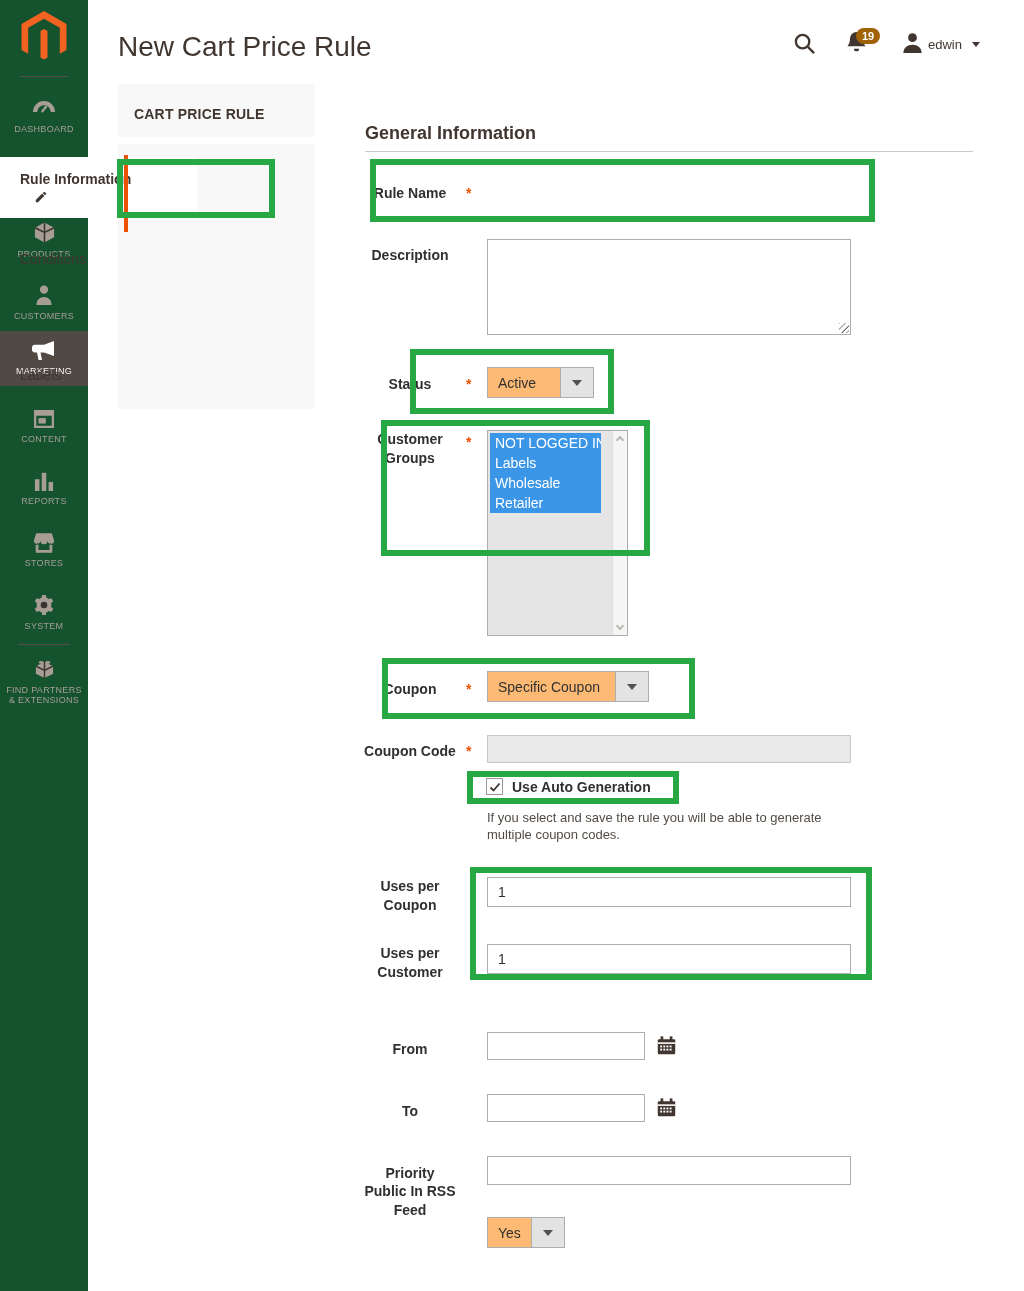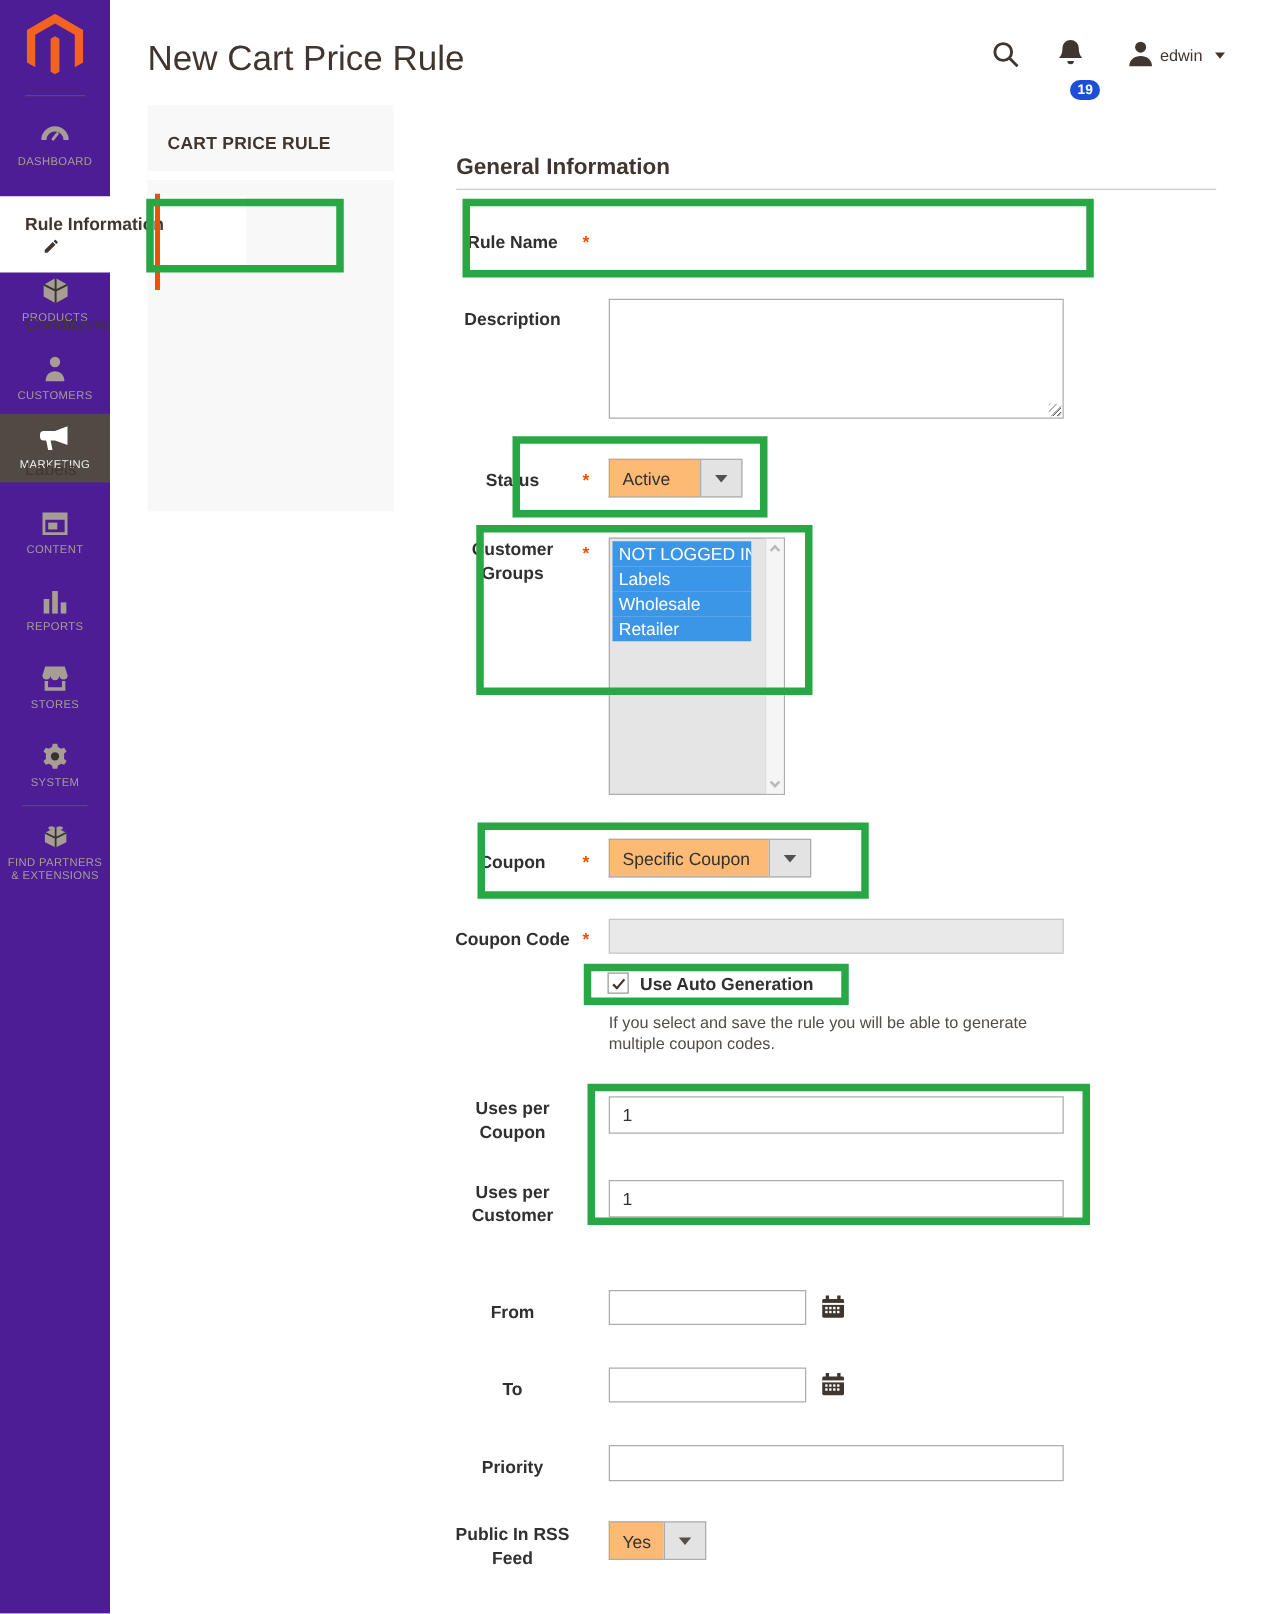--- a/index.html
+++ b/index.html
@@ -1,35 +1,35 @@
 <!DOCTYPE html>
 <html><head>
 <meta charset="utf-8">
 <style>
   * { margin:0; padding:0; box-sizing:border-box; }
   html,body { background:#fff; }
   body { font-family:"Liberation Sans", sans-serif; color:#41362f; }
   #page { position:relative; width:1024px; height:1291px; background:#fff; overflow:hidden; }
 
   
-  .sidebar { position:absolute; left:0; top:0; width:88px; height:1291px; background:#4c1d95; }
+  .sidebar { position:absolute; left:0; top:0; width:88px; height:1291px; background:#14532d; }
   .logo-cell { position:absolute; left:0; top:0; width:88px; height:74px; display:flex; align-items:center; justify-content:center; }
   .logo-divider { position:absolute; left:20px; top:76px; width:48px; height:1px; background:#55504b; }
   .side-item { position:absolute; left:0; width:88px; height:60px; display:flex; flex-direction:column; align-items:center; justify-content:center; gap:5px; color:#a79d95; cursor:pointer; }
   .side-item .lbl9 { font-size:9px; letter-spacing:.3px; text-align:center; line-height:10px; color:#a79d95; }
   .side-item svg { fill:#a79d95; }
   .side-item.active { background:#514a44; }
   .side-item.active .lbl9 { color:#f5f1ed; }
   .side-item.active svg { fill:#ffffff; }
   .side-divider { position:absolute; left:18px; top:644px; width:52px; height:1px; background:#55504b; }
 
   
   .page-title { position:absolute; left:118px; top:31px; font-size:28px; font-weight:400; color:#41362f; }
   .hicon { position:absolute; cursor:pointer; }
-  .badge { position:absolute; left:856px; top:28px; background:#1d4ed8; color:#fff; font-size:11px; font-weight:700; padding:2px 6px; border-radius:10px; line-height:12px;margin-top:36px; }
+  .badge { position:absolute; left:856px; top:28px; background:#a16207; color:#fff; font-size:11px; font-weight:700; padding:2px 6px; border-radius:10px; line-height:12px; }
   .username { position:absolute; left:928px; top:37px; font-size:13px; color:#41362f; cursor:pointer; }
   .user-caret { position:absolute; left:972px; top:42px; width:0; height:0; border-left:4px solid transparent; border-right:4px solid transparent; border-top:5px solid #41362f; }
 
   
   .panel { position:absolute; left:118px; top:84px; width:197px; height:325px; background:#f8f8f8; }
   .panel-header { height:60px; padding:22px 0 0 16px; font-size:14px; font-weight:700; color:#41362f; border-bottom:7px solid #fff; letter-spacing:.2px; }
   .pnav { position:absolute; left:0; width:197px; display:flex; align-items:center; padding-left:20px; font-size:14px; color:#41362f; cursor:pointer; }
   .pnav.active { background:#fff; flex-direction:column; align-items:flex-start; justify-content:center; font-weight:600; gap:3px; }
   .pnav.active .pencil { margin-left:14px; }
   .orange-bar { position:absolute; left:124px; top:155px; width:4px; height:77px; background:#eb5202; }
@@ -297,21 +297,21 @@
           <rect x="8" y="16" width="2.4" height="2.4"></rect>
           <rect x="12" y="16" width="2.4" height="2.4"></rect>
           <rect x="16" y="16" width="2.4" height="2.4"></rect>
         </g>
       </svg>
   </div>
 
   <div class="flabel" style="top:1164px">Priority</div>
   <input class="tinput" style="left: 487px; top: 1156px; width: 364px; height: 29px;">
 
-  <div class="flabel" style="top:1218px">Public In RSS Feed</div>
+  <div class="flabel" style="top:1182px">Public In RSS Feed</div>
   <div class="fselect" style="left:487px;top:1217px">
     <span class="val" style="width:44px">Yes</span>
     <span class="arrow">
         <span class="caret-down"></span>
       </span>
   </div>
 
   <div class="anno" style="left:117px;top:159px;width:158px;height:59px"></div>
   <div class="anno" style="left:370px;top:159px;width:505px;height:63px"></div>
   <div class="anno" style="left:410px;top:349px;width:204px;height:65px"></div>

